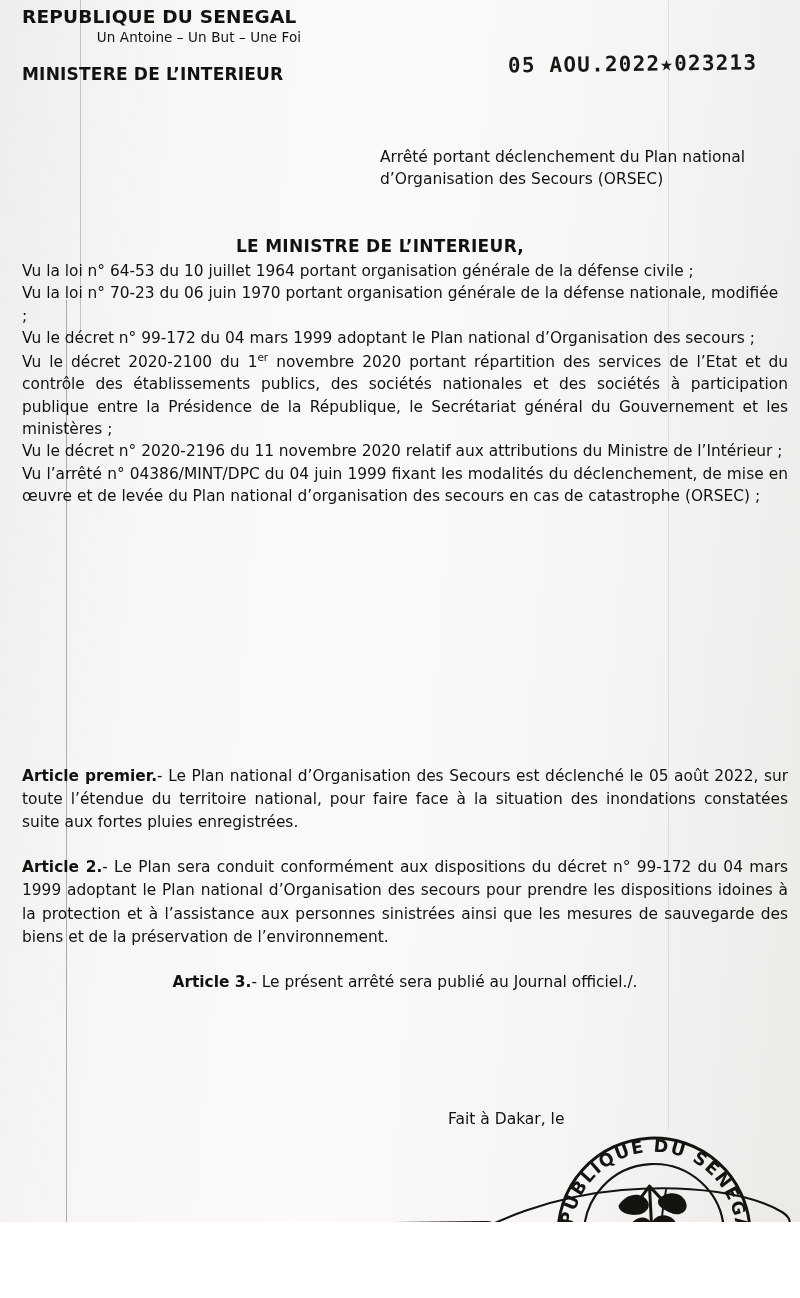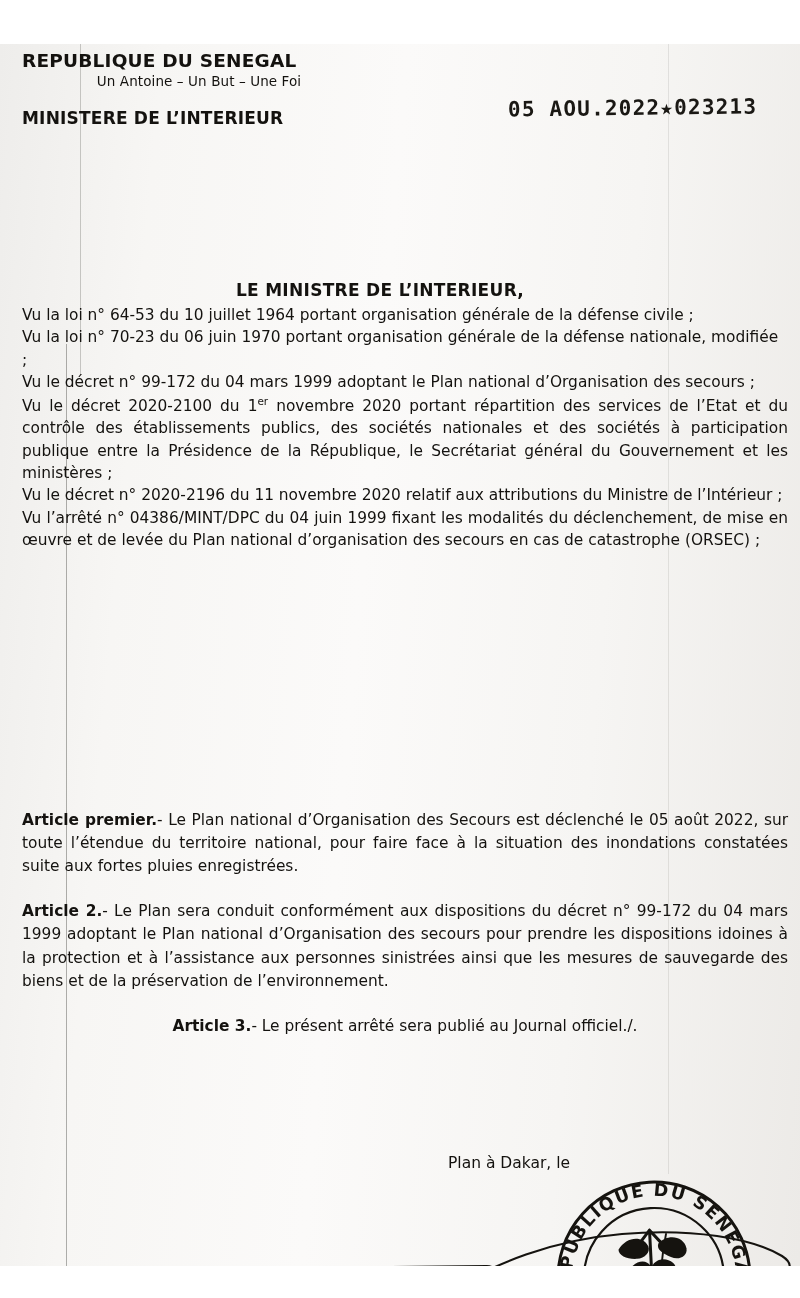--- a/index.html
+++ b/index.html
@@ -10,21 +10,20 @@
   body {
     font-family: "DejaVu Sans", sans-serif;
   }
   #page {
     position: relative;
     width: 800px;
     height: 1222px;
     overflow: hidden;
     background: #d946ef;
     color: #14120f;
-    margin-top: 44px;
   }
   
   #paper-texture {
     position: absolute;
     inset: 0;
     background:
       linear-gradient(95deg, #eeedeb 0%, #f7f6f4 18%, #fbfaf9 45%, #f6f5f3 72%, #eceae7 100%);
     pointer-events: none;
   }
   
@@ -231,20 +230,21 @@
   <div class="scanline" id="scanline-right"></div>
 
   <div id="header-block">
     <div id="country-title">REPUBLIQUE DU SENEGAL</div>
     <div id="country-motto">Un Antoine – Un But – Une Foi</div>
     <div id="ministry-title">MINISTERE DE L’INTERIEUR</div>
   </div>
 
   <div id="date-stamp">05 AOU.2022★023213</div>
 
+  <div id="subject-block">Arrêté portant déclenchement du Plan national d’Organisation des  Secours (ORSEC)</div>
 
   <div id="minister-heading">LE  MINISTRE DE L’INTERIEUR,</div>
 
   <div id="visas">
     <p class="visa nojust">Vu la loi n° 64-53 du 10 juillet 1964 portant organisation générale de la défense civile ;</p>
     <p class="visa nojust">Vu la loi n° 70-23 du 06 juin 1970 portant organisation générale de la défense nationale, modifiée ;</p>
     <p class="visa nojust">Vu le décret n° 99-172 du 04 mars 1999 adoptant le Plan national d’Organisation des secours ;</p>
     <p class="visa" id="visa-superscript">Vu le décret 2020-2100 du 1<sup>er</sup> novembre 2020 portant répartition des services de l’Etat et du contrôle des établissements publics, des sociétés nationales et des sociétés à participation publique entre la Présidence de la République, le Secrétariat général du Gouvernement et les ministères ;</p>
     <p class="visa nojust">Vu le décret n° 2020-2196 du 11 novembre 2020 relatif aux attributions du Ministre de l’Intérieur ;</p>
     <p class="visa">Vu l’arrêté n° 04386/MINT/DPC du 04 juin 1999 fixant les modalités du déclenchement, de mise en œuvre et de levée du Plan national d’organisation des secours en cas de catastrophe (ORSEC) ;</p>
@@ -256,21 +256,21 @@
       <span class="art-label">Article premier.</span><span>- Le Plan national d’Organisation des Secours est déclenché le 05 août 2022, sur toute l’étendue du territoire national, pour faire face à la situation des inondations constatées suite aux fortes pluies enregistrées.</span>
     </p>
     <p class="article">
       <span class="art-label">Article 2.</span><span>- Le Plan sera conduit conformément aux dispositions du décret n° 99-172 du 04 mars 1999 adoptant le Plan national d’Organisation des secours pour prendre les dispositions idoines à la protection et à l’assistance aux personnes sinistrées ainsi que les mesures de sauvegarde des biens et de la préservation de l’environnement.</span>
     </p>
     <p class="article">
       <span class="art-label">Article 3.</span><span>- Le présent arrêté sera publié au Journal officiel./.</span>
     </p>
   </div>
 
-  <div id="place-date">Plan à Dakar, le</div>
+  <div id="place-date">Fait à Dakar, le</div>
 
   <div id="signature-flourish">
     <svg width="348" height="150" viewBox="0 0 348 150" fill="none">
       <path d="M2 96 C 40 70, 100 46, 170 40 C 240 34, 300 44, 330 62 C 344 71, 338 82, 318 86
                C 282 93, 210 92, 150 100 C 96 107, 44 118, 14 126" stroke="#15130f" stroke-width="2.1" fill="none" stroke-linecap="round"></path>
       <path d="M56 112 C 110 96, 190 86, 258 90 C 292 92, 314 98, 320 106" stroke="#15130f" stroke-width="1.7" fill="none" stroke-linecap="round"></path>
       <path d="M214 40 C 208 70, 206 104, 212 142" stroke="#15130f" stroke-width="1.9" fill="none" stroke-linecap="round"></path>
     </svg>
   </div>
 

